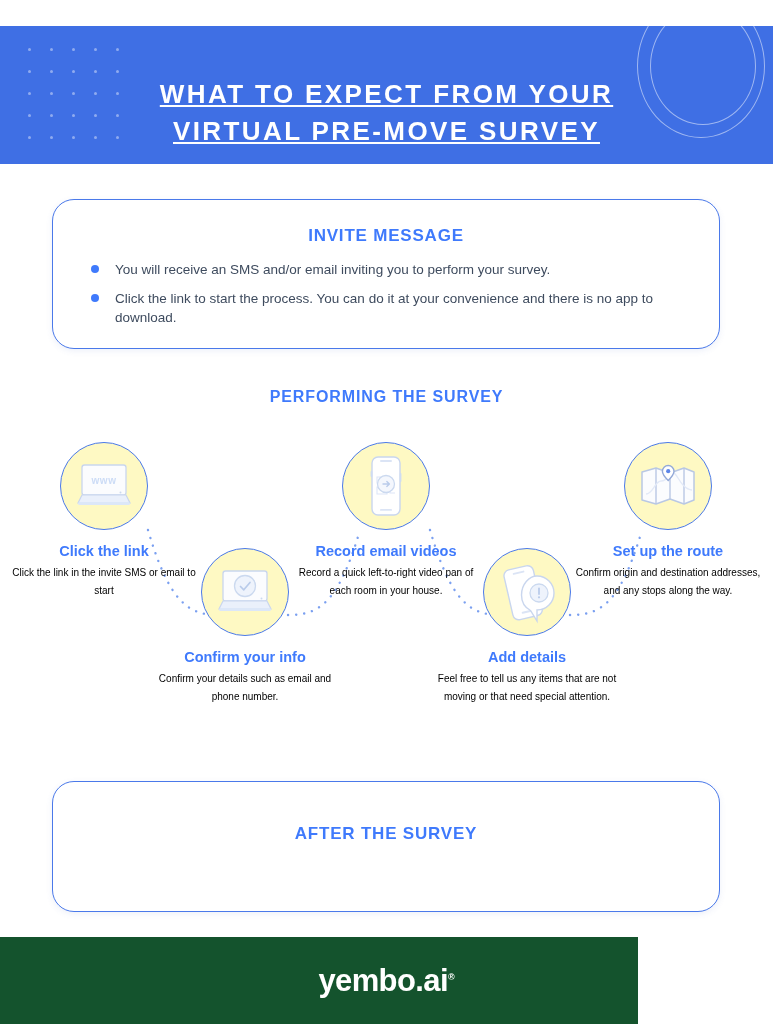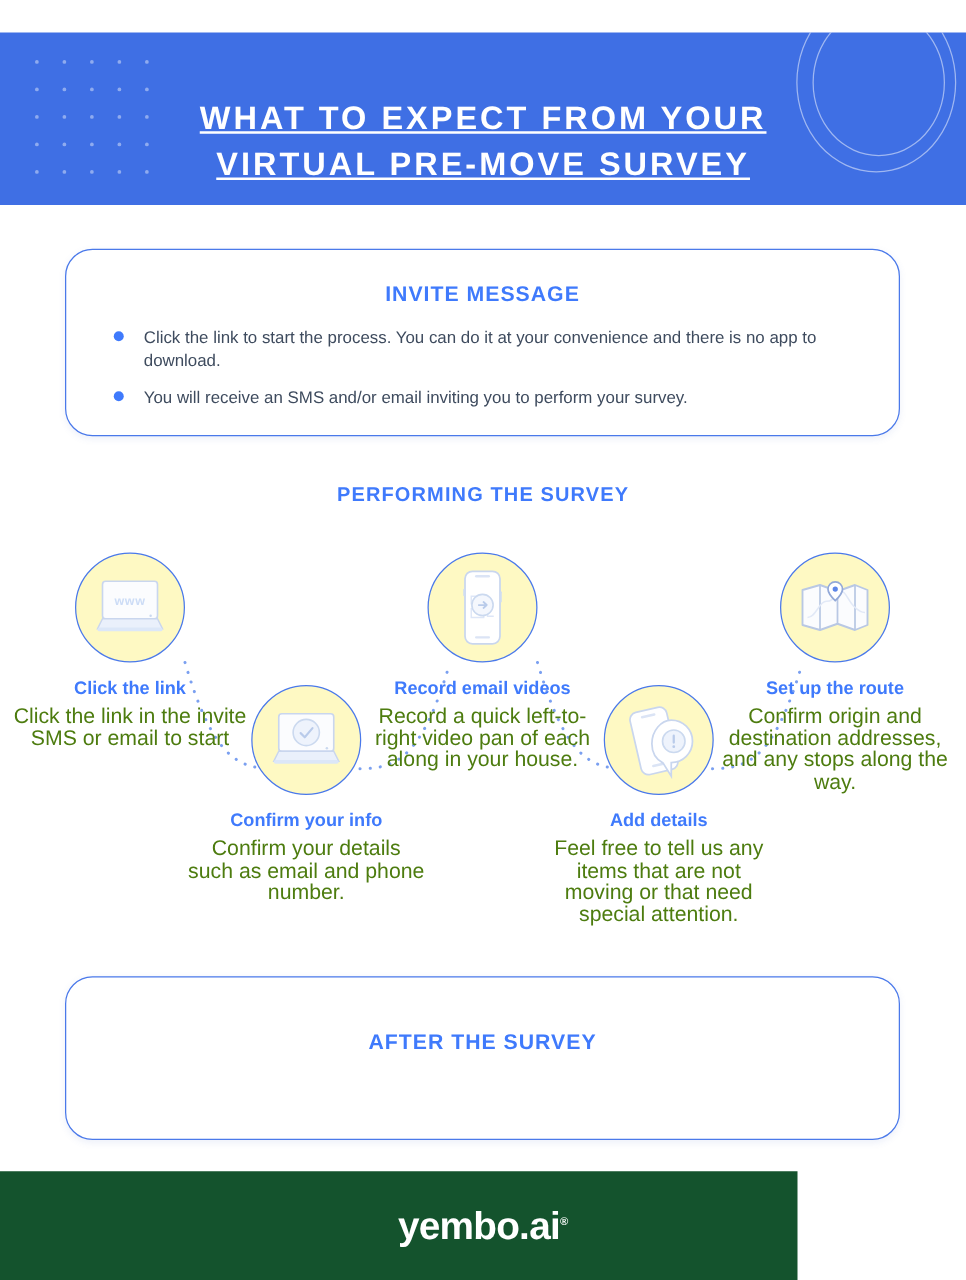--- a/index.html
+++ b/index.html
@@ -148,23 +148,23 @@
   }
   .step-circle svg { position: absolute; left: 0; top: 0; }
   .step-title {
     margin-top: 13px;
     color: #3f7afc;
     font-size: 14.5px;
     font-weight: bold;
   }
   .step-desc {
     margin-top: 5px;
-    font-size: 17px;
+    font-size: 10px;
     line-height: 17.5px;
-    color: #4d7c0f;
+    color: #000000;
   }
 
   #step-1 { left: 9px;   top: 12px; }
   #step-2 { left: 150px; top: 118px; }
   #step-3 { left: 291px; top: 12px; }
   #step-4 { left: 432px; top: 118px; }
   #step-5 { left: 573px; top: 12px; }
 
   
   .footer {
@@ -228,25 +228,25 @@
     <span>WHAT TO EXPECT FROM YOUR</span>
     <span class="l2">VIRTUAL PRE-MOVE SURVEY</span>
   </div>
 </div>
 
 <div class="panel" id="invite-panel">
   <div class="panel-title">INVITE MESSAGE</div>
   <ul class="bullets">
     <li>
       <span class="dot"></span>
-      <span>Click the link to start the process. You can do it at your convenience and there is no app to download.</span>
+      <span>You will receive an SMS and/or email inviting you to perform your survey.</span>
     </li>
     <li>
       <span class="dot"></span>
-      <span>You will receive an SMS and/or email inviting you to perform your survey.</span>
+      <span>Click the link to start the process. You can do it at your convenience and there is no app to download.</span>
     </li>
   </ul>
 </div>
 
 <div class="section-title">PERFORMING THE SURVEY</div>
 
 <div class="steps-area">
 
   <svg class="connector-svg" viewBox="0 0 773 330">
     <path d="M148,100 C170,175 190,185 219,185" fill="none" stroke="#7ba0f0" stroke-width="2.4" stroke-linecap="round" stroke-dasharray="0.1 8"></path>
@@ -293,21 +293,21 @@
         <rect x="56.8" y="30" width="1.6" height="9" rx="0.8" fill="#cfdcf2"></rect>
         <path d="M34 34 H40 V40 H34 Z" fill="none" stroke="#dde6f7" stroke-width="1.1"></path>
         <path d="M34 44 H44 V51 H34 Z" fill="none" stroke="#dde6f7" stroke-width="1.1"></path>
         <path d="M47 36 V50 H52" fill="none" stroke="#dde6f7" stroke-width="1.1"></path>
         <circle cx="43" cy="41" r="8.5" fill="#f4f7fd" stroke="#cbd9ef" stroke-width="1.3"></circle>
         <path d="M40 41 H46 M43.8 38.6 L46.4 41 L43.8 43.4" fill="none" stroke="#b9cbea" stroke-width="1.4" stroke-linecap="round" stroke-linejoin="round"></path>
         <rect x="37" y="66" width="12" height="1.8" rx="0.9" fill="#dbe4f5"></rect>
       </svg>
     </div>
     <div class="step-title">Record email videos</div>
-    <div class="step-desc">Record a quick left-to-right video pan of each along in your house.</div>
+    <div class="step-desc">Record a quick left-to-right video pan of each room in your house.</div>
   </div>
 
   <div class="step" id="step-4">
     <div class="step-circle">
       <svg width="86" height="86" viewBox="0 0 86 86">
         <g transform="rotate(-13 40 43)">
           <rect x="24" y="18" width="30" height="51" rx="6" fill="#ffffff" stroke="#c9d6ee" stroke-width="1.4"></rect>
           <rect x="33" y="22" width="12" height="2" rx="1" fill="#dbe4f5"></rect>
           <rect x="33" y="62" width="12" height="2" rx="1" fill="#dbe4f5"></rect>
         </g>

